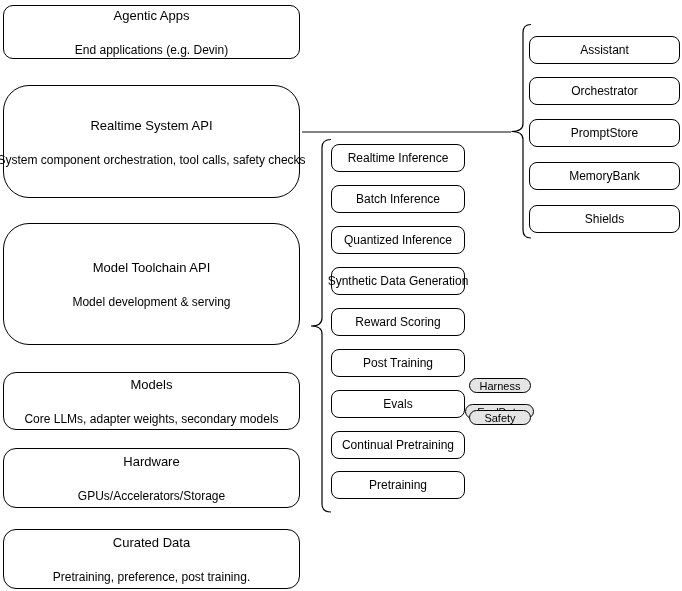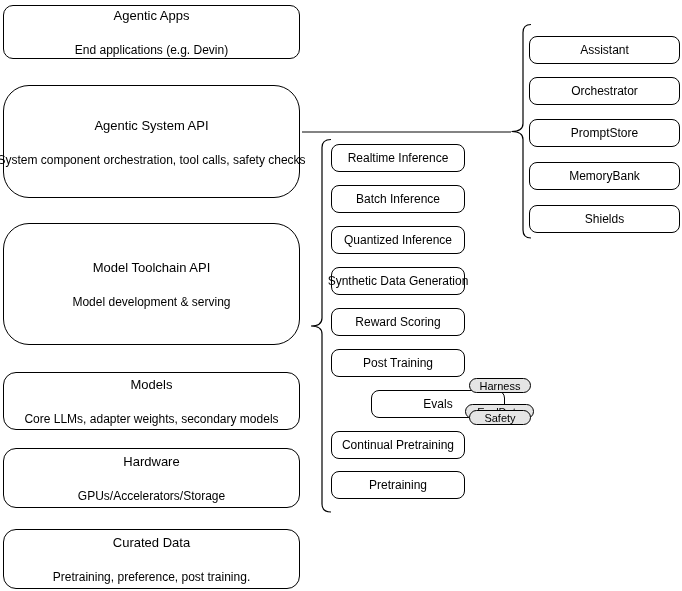--- a/index.html
+++ b/index.html
@@ -94,21 +94,21 @@
 
     <path d="M 331 139.5 Q 322 139.5 322 147.5 L 322 318 Q 322 326 311 326 Q 322 326 322 334 L 322 504 Q 322 512 331 512" stroke="#000000" stroke-width="1.2" fill="none"></path>
   </svg>
 
   <div class="node big-node" style="top:5px;height:54px;border-radius:10px;">
     <div class="node-title">Agentic Apps</div>
     <div class="node-subtitle">End applications (e.g. Devin)</div>
   </div>
 
   <div class="node big-node" style="top:85px;height:113px;border-radius:26px;">
-    <div class="node-title">Agentic System API</div>
+    <div class="node-title">Realtime System API</div>
     <div class="node-subtitle">System component orchestration, tool calls, safety checks</div>
   </div>
 
   <div class="node big-node" style="top:223px;height:122px;border-radius:26px;align-items:center;">
     <div class="node-title">Model Toolchain API</div>
     <div class="node-subtitle">Model development &amp; serving</div>
   </div>
 
   <div class="node big-node" style="top:372px;height:58px;border-radius:13px;">
     <div class="node-title">Models</div>
@@ -124,21 +124,21 @@
     <div class="node-title">Curated Data</div>
     <div class="node-subtitle">Pretraining, preference, post training.</div>
   </div>
 
   <div class="node small-node mid-node" style="top:144px;">Realtime Inference</div>
   <div class="node small-node mid-node" style="top:185px;">Batch Inference</div>
   <div class="node small-node mid-node" style="top:226px;">Quantized Inference</div>
   <div class="node small-node mid-node" style="top:267px;">Synthetic Data Generation</div>
   <div class="node small-node mid-node" style="top:308px;">Reward Scoring</div>
   <div class="node small-node mid-node" style="top:349px;">Post Training</div>
-  <div class="node small-node mid-node" style="top:390px;margin-left:40px;">Evals</div>
+  <div class="node small-node mid-node" style="top:390px;">Evals</div>
   <div class="node small-node mid-node" style="top:431px;">Continual Pretraining</div>
   <div class="node small-node mid-node" style="top:471px;">Pretraining</div>
 
   <div class="pill" style="left:469px;top:378px;width:62px;height:15px;">Harness</div>
   <div class="pill" style="left:465px;top:404px;width:69px;height:15px;">EvalData</div>
   <div class="pill" style="left:469px;top:410px;width:62px;height:15px;">Safety</div>
 
   <div class="node small-node right-node" style="top:36px;">Assistant</div>
   <div class="node small-node right-node" style="top:77px;">Orchestrator</div>
   <div class="node small-node right-node" style="top:119px;">PromptStore</div>

